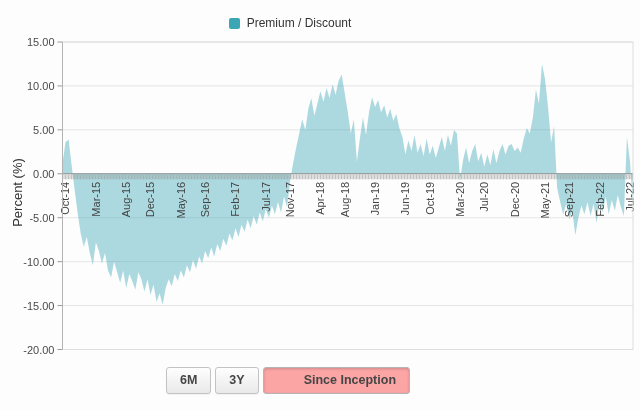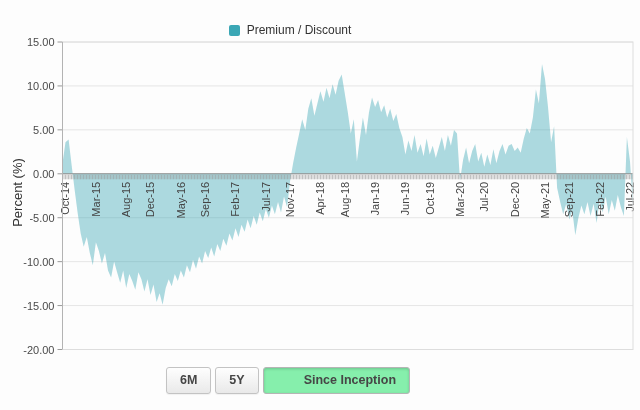--- a/index.html
+++ b/index.html
@@ -2,21 +2,21 @@
 <html><head>
 <meta charset="utf-8">
 <style>
   html,body{margin:0;padding:0;background:#fff;}
   .page{
     position:relative;width:640px;height:410px;overflow:hidden;
     background:#fdfdfd;
     font-family:"Liberation Sans",sans-serif;
   }
   .legend{
-    position:absolute;top:20px;left:0;width:580px;height:20px;
+    position:absolute;top:13px;left:0;width:580px;height:20px;
     display:flex;align-items:center;justify-content:center;gap:7px;
     cursor:pointer;
   }
   .legend-marker{
     width:11px;height:11px;border-radius:2px;display:inline-block;
     background:#3ba7b5;
   }
   .legend-label{font-size:12px;color:#333;}
   .y-title{
     position:absolute;left:-28px;top:185px;width:90px;
@@ -31,21 +31,21 @@
   }
   .range-btn{
     font-family:"Liberation Sans",sans-serif;
     font-size:12.5px;font-weight:bold;color:#464646;
     background:linear-gradient(#fefefe,#e9e9e9);
     border:1px solid #c3c3c3;border-radius:3px;
     padding:6px 13px;margin:0 2px;cursor:pointer;line-height:1;
     box-shadow:0 1px 1px rgba(0,0,0,0.05);
   }
   .range-btn.active{
-    background:#86efac;
+    background:#fca5a5;
     box-shadow:inset 0 1px 3px rgba(0,0,0,0.18);
     border-color:#b5b5b5;
     padding-left:40px;
   }
 </style>
 </head>
 <body>
 
 <div class="page">
 
@@ -104,17 +104,17 @@
       <text class="xtick" x="549.0" y="181.78571428571428" text-anchor="end" transform="rotate(-90 549.0 181.78571428571428)">May-21</text>
       <text class="xtick" x="573.3" y="181.78571428571428" text-anchor="end" transform="rotate(-90 573.3 181.78571428571428)">Sep-21</text>
       <text class="xtick" x="603.6" y="181.78571428571428" text-anchor="end" transform="rotate(-90 603.6 181.78571428571428)">Feb-22</text>
       <text class="xtick" x="634.0" y="181.78571428571428" text-anchor="end" transform="rotate(-90 634.0 181.78571428571428)">Jul-22</text>
       <rect x="62.5" y="42" width="570.5" height="307.5" fill="none" stroke="#ddd" stroke-width="1"></rect>
       <line x1="62.5" x2="62.5" y1="42" y2="349.5" stroke="#b3b3b3" stroke-width="1"></line>
     </svg>
 
   <div class="controls">
     <button class="range-btn">6M</button>
-    <button class="range-btn">5Y</button>
+    <button class="range-btn">3Y</button>
     <button class="range-btn active">Since Inception</button>
   </div>
 
 </div>
 
 </body></html>

